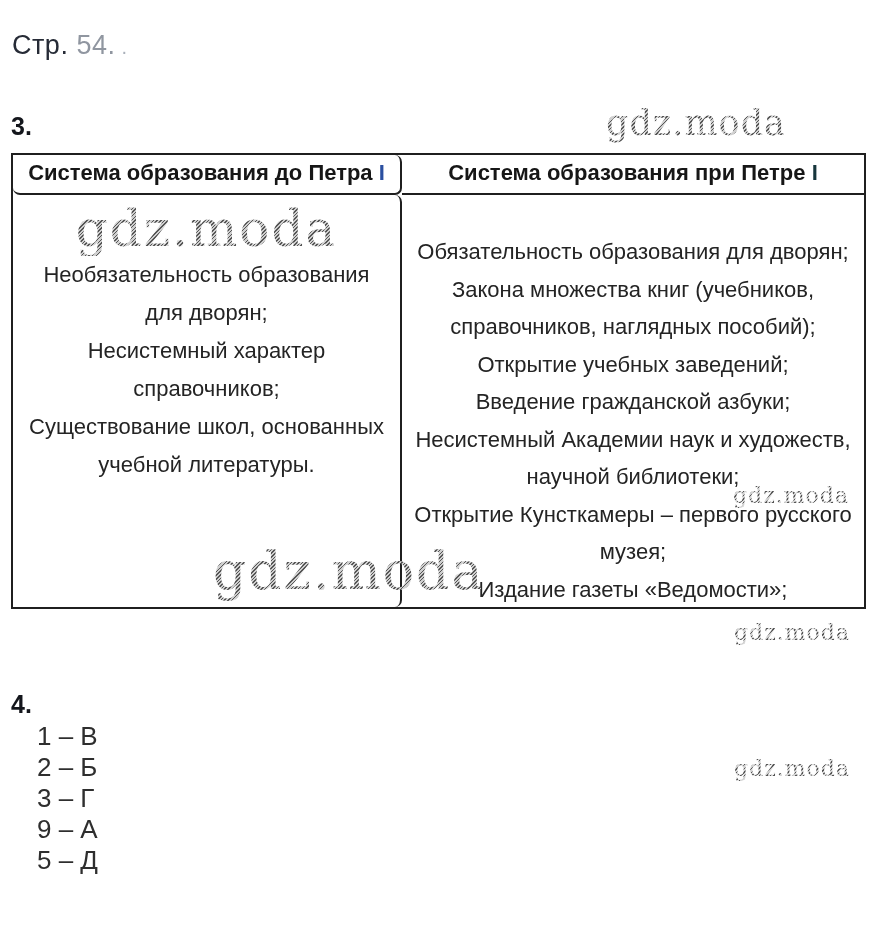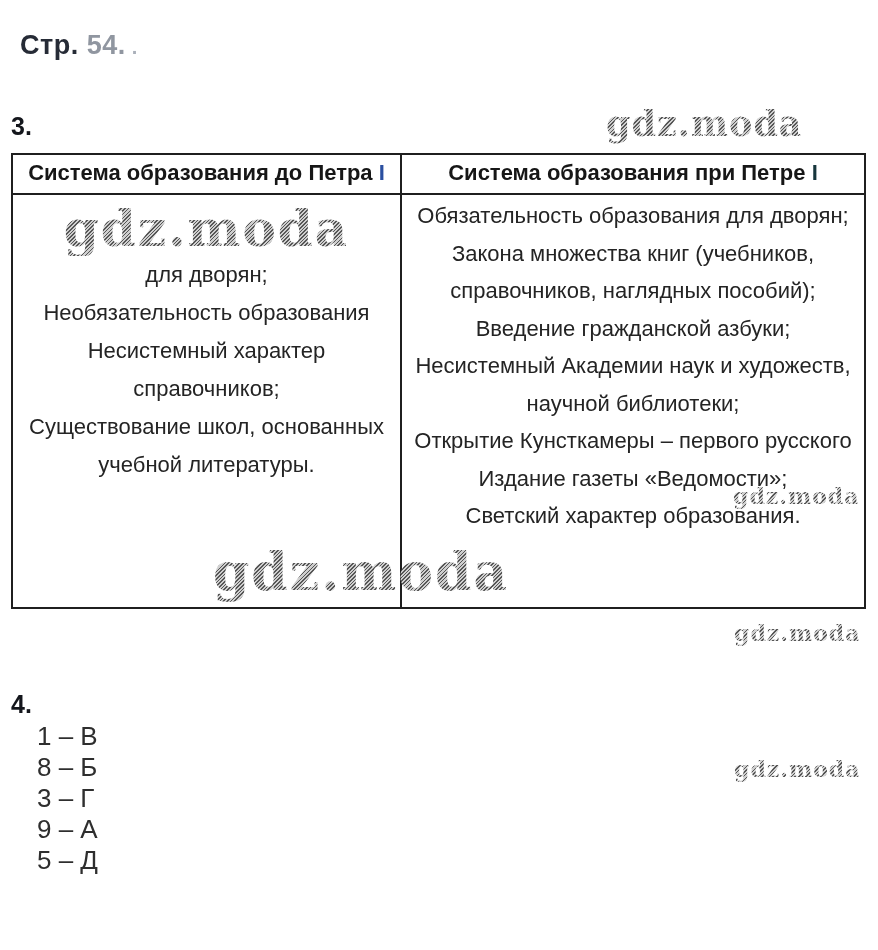--- a/index.html
+++ b/index.html
@@ -8,21 +8,21 @@
     width:878px;height:950px;
     background:#ffffff;
     font-family:"Liberation Sans","DejaVu Sans",sans-serif;
     color:#1d1d1d;
     overflow:hidden;
   }
   
   .wm{
     position:absolute;
     font-family:"DejaVu Serif","Liberation Serif",serif;
-    font-weight:bold;
+    font-weight:normal;
     color:#8e8e8e;
     letter-spacing:1px;
     white-space:nowrap;
     z-index:5;
     user-select:none;
   }
   @supports ((-webkit-background-clip:text) or (background-clip:text)){
     .wm{
       background:repeating-linear-gradient(135deg,#565656 0px,#565656 1.1px,#cfcfcf 1.1px,#cfcfcf 2.6px);
       -webkit-background-clip:text;
@@ -33,22 +33,22 @@
   .wm-topright{top:103px;left:606px;font-size:35px;}
   .wm-leftcell{position:relative;display:block;margin:4px auto 0 auto;text-align:center;font-size:50px;letter-spacing:2px;height:54px;line-height:54px;}
   .wm-bottombig{top:541px;left:213px;font-size:52px;letter-spacing:2px;}
   .wm-small{font-size:22px;letter-spacing:1px;}
   .wm-incell{top:483px;left:733px;}
   .wm-belowtable{top:620px;left:734px;}
   .wm-bottom{top:756px;left:734px;}
 
   
   .page-num{
-    position:absolute;top:30px;left:20px;
-    font-size:27px;font-weight:bold;color:#262b36;
+    position:absolute;top:30px;left:12px;
+    font-size:27px;font-weight:normal;color:#262b36;
     letter-spacing:0.5px;
   }
   .page-num .faded{color:#7d8490;opacity:0.85;}
   .page-num .ghost-dot{color:#aab0ba;font-size:20px;margin-left:6px;}
 
   
   .sec-label{
     position:absolute;left:11px;
     font-size:25px;font-weight:bold;color:#14161c;
   }
@@ -69,32 +69,32 @@
   .cell{box-sizing:border-box;}
   .th{
     border-bottom:2px solid #1f1f1f;
     font-size:22px;font-weight:bold;
     text-align:center;
     line-height:36px;
     color:#161616;
     overflow:hidden;
     white-space:nowrap;
   }
-  .col-left{border-right:2px solid #1f1f1f;}
+  .col-left{border-right:2px solid #1f1f1f;border-radius:7px;}
   .roman-left{color:#2b4fa0;}
   .roman-right{color:#17363c;}
   .td{
     position:relative;
     font-size:22px;
     color:#242424;
     text-align:center;
     overflow:hidden;
   }
   .td-left{padding-top:3px;}
-  .td-right{padding-top:2px;}
+  .td-right{padding-top:2px;margin-top:36px;}
   .line{display:block;line-height:38px;height:38px;white-space:nowrap;}
   .td-right .line{line-height:37.5px;height:37.5px;}
 
   
   .pairs{
     position:absolute;top:724px;left:37px;
     display:flex;flex-direction:column;gap:6px;
     font-size:26px;color:#2e2e2e;
   }
   .pair{line-height:25px;white-space:nowrap;}
@@ -120,52 +120,54 @@
       <span class="roman-left">I</span>
     </div>
 
     <div class="cell th">
       <span>Система образования при Петре</span>
       <span class="roman-right">I</span>
     </div>
 
     <div class="cell td td-left col-left">
       <span class="wm wm-leftcell">gdz.moda</span>
+      <span class="line">Необязательность образования</span>
       <span class="line">для дворян;</span>
-      <span class="line">Необязательность образования</span>
       <span class="line">Несистемный характер</span>
       <span class="line">справочников;</span>
       <span class="line">Существование школ, основанных</span>
       <span class="line">учебной литературы.</span>
     </div>
 
     <div class="cell td td-right">
       <span class="line">Обязательность образования для дворян;</span>
       <span class="line">Закона множества книг (учебников,</span>
       <span class="line">справочников, наглядных пособий);</span>
+      <span class="line">Открытие учебных заведений;</span>
       <span class="line">Введение гражданской азбуки;</span>
       <span class="line">Несистемный Академии наук и художеств,</span>
       <span class="line">научной библиотеки;</span>
       <span class="line">Открытие Кунсткамеры – первого русского</span>
+      <span class="line">музея;</span>
       <span class="line">Издание газеты «Ведомости»;</span>
       <span class="line">Светский характер образования.</span>
     </div>
   </div>
 
   <div class="wm wm-small wm-incell">gdz.moda</div>
 
   <div class="wm wm-bottombig">gdz.moda</div>
 
   <div class="wm wm-small wm-belowtable">gdz.moda</div>
 
   <div class="sec-label sec4">4.</div>
 
   <div class="pairs">
     <div class="pair">1 – В</div>
-    <div class="pair">8 – Б</div>
+    <div class="pair">2 – Б</div>
     <div class="pair">3 – Г</div>
     <div class="pair">9 – А</div>
     <div class="pair">5 – Д</div>
   </div>
 
   <div class="wm wm-small wm-bottom">gdz.moda</div>
 
 </div>
 
 </body></html>

